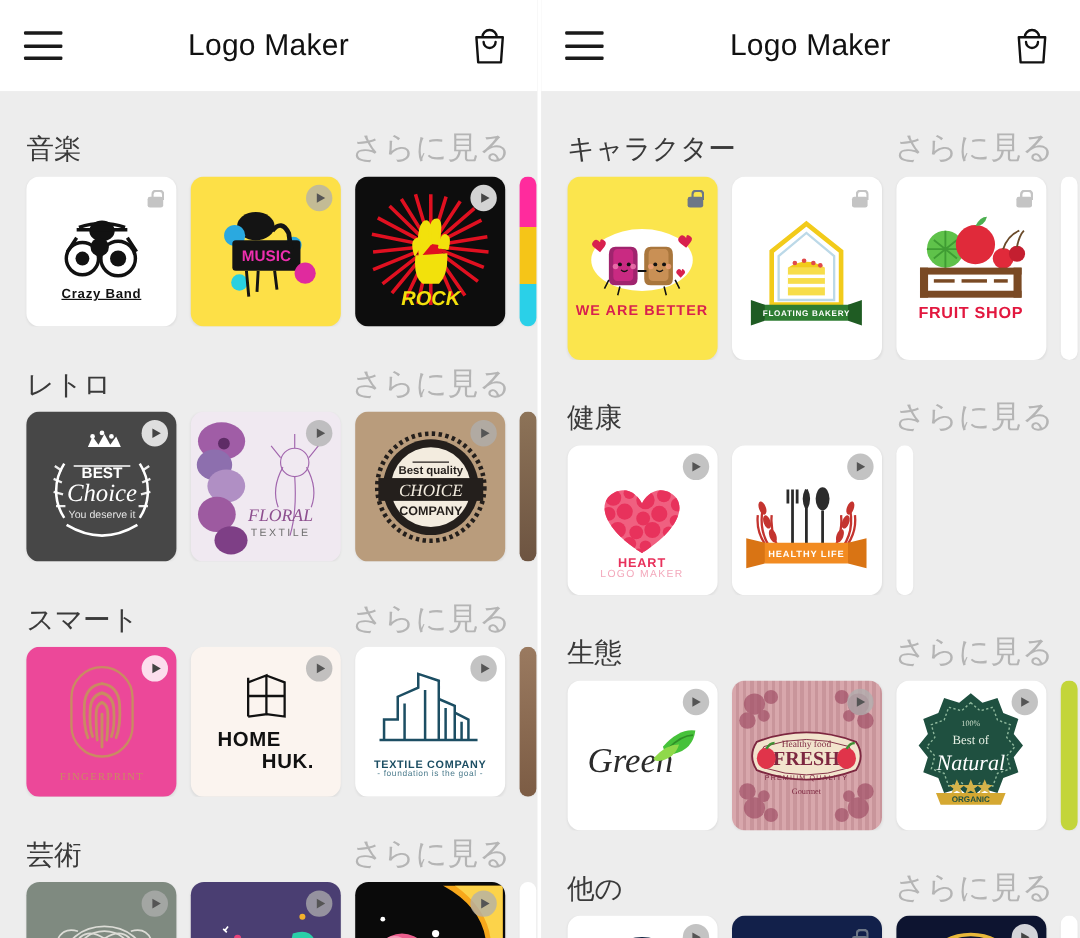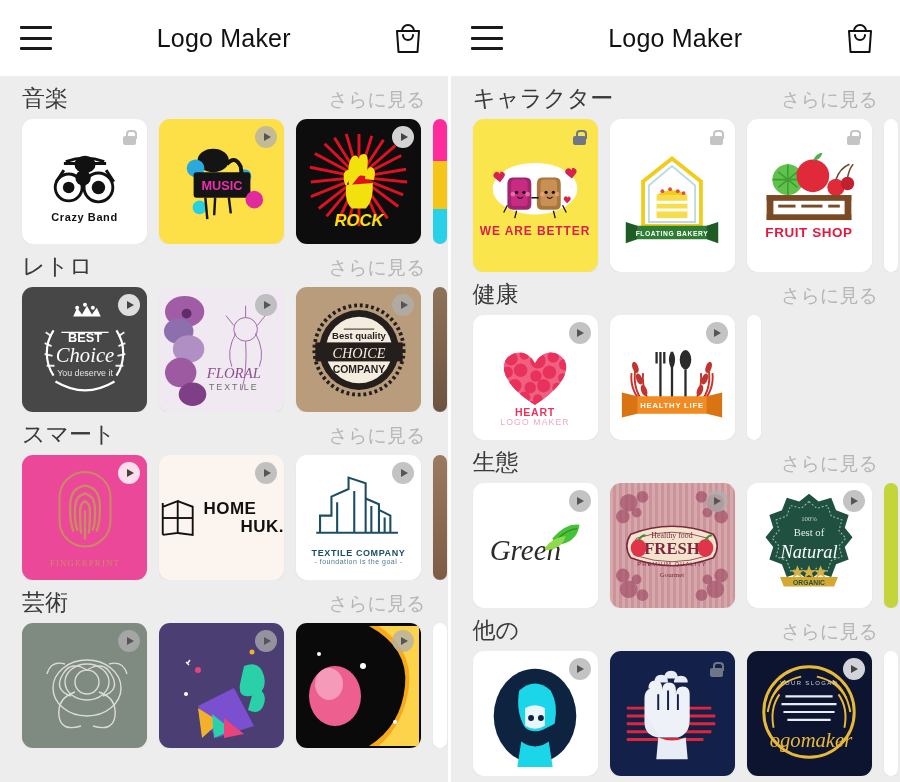--- a/index.html
+++ b/index.html
@@ -37,23 +37,24 @@
 
   
   .content{
     position:absolute;top:76px;left:0;right:0;bottom:0;
     background:#ededed;overflow:hidden;
   }
   .section{padding:0;}
   .sec-head{
     display:flex;align-items:baseline;justify-content:space-between;
     padding:10px 22px 6px 22px;
+    margin-top:20px;
   }
   .sec-title{font-size:23px;color:#3a3a3a;font-weight:500;line-height:1.1;}
-  .sec-more{font-size:19px;color:#b5b5b5;font-weight:400;cursor:pointer;}
+  .sec-more{font-size:26px;color:#b5b5b5;font-weight:400;cursor:pointer;}
   .row{
     display:flex;gap:12px;padding:0 0 0 22px;overflow:hidden;
   }
   .card{
     position:relative;flex:0 0 auto;
     width:125px;height:125px;border-radius:11px;
     background:#ffffff;overflow:hidden;
     box-shadow:0 1px 2px rgba(0,0,0,.06);
     cursor:pointer;
     display:flex;align-items:center;justify-content:center;
@@ -132,21 +133,21 @@
               <svg viewBox="0 0 100 72" width="96" height="70" aria-hidden="true">
                 <ellipse cx="50" cy="26" rx="11" ry="9" fill="#111"></ellipse>
                 <path d="M28 25 H72 M30 23 q20 -7 40 0" stroke="#111" stroke-width="3" fill="none"></path>
                 <circle cx="33" cy="50" r="14" fill="none" stroke="#111" stroke-width="3"></circle>
                 <circle cx="64" cy="50" r="15" fill="none" stroke="#111" stroke-width="3"></circle>
                 <circle cx="48" cy="40" r="8" fill="#111"></circle>
                 <path d="M20 44 l8 -12 M80 44 l-8 -12" stroke="#111" stroke-width="3"></path>
                 <circle cx="33" cy="50" r="6" fill="#111"></circle>
                 <circle cx="64" cy="50" r="7" fill="#111"></circle>
               </svg>
-              <div class="logo-label" style="color:#111;font-size:11px;">Crazy Band</div>
+              <div class="logo-label" style="color:#111;font-size:11px;text-decoration:underline;">Crazy Band</div>
             </div>
             <div class="badge lock">
               <div class="lockglyph">
                   <div class="shackle"></div>
                   <div class="body"></div>
                 </div>
             </div>
           </div>
 
           <div class="card" style="background:#fde047">
@@ -291,21 +292,21 @@
                 </g>
                 <text x="50" y="108" font-size="9" fill="#c98b62" text-anchor="middle" letter-spacing="1.2" font-family="Liberation Serif, serif">FINGERPRINT</text>
               </svg>
             </div>
             <div class="badge play on-dark">
                 <div class="tri"></div>
               </div>
           </div>
 
           <div class="card" style="background:#fbf4ef">
-            <div class="card-art" style="flex-direction:row;gap:7px;">
+            <div class="card-art" style="flex-direction:column;gap:7px;">
               <svg viewBox="0 0 40 44" width="38" height="42" aria-hidden="true">
                 <g stroke="#111" stroke-width="2" fill="none">
                   <path d="M4 6 L4 40 M4 10 L20 4 L20 38 L4 40"></path>
                   <path d="M20 4 L36 10 L36 40 L20 38"></path>
                   <path d="M4 22 L36 22"></path>
                 </g>
               </svg>
               <div style="display:flex;flex-direction:column;line-height:1.05;">
                 <div style="font-size:17px;font-weight:700;color:#111;letter-spacing:.5px;">HOME</div>
                 <div style="font-size:17px;font-weight:700;color:#111;letter-spacing:.5px;padding-left:37px;">HUK.</div>

